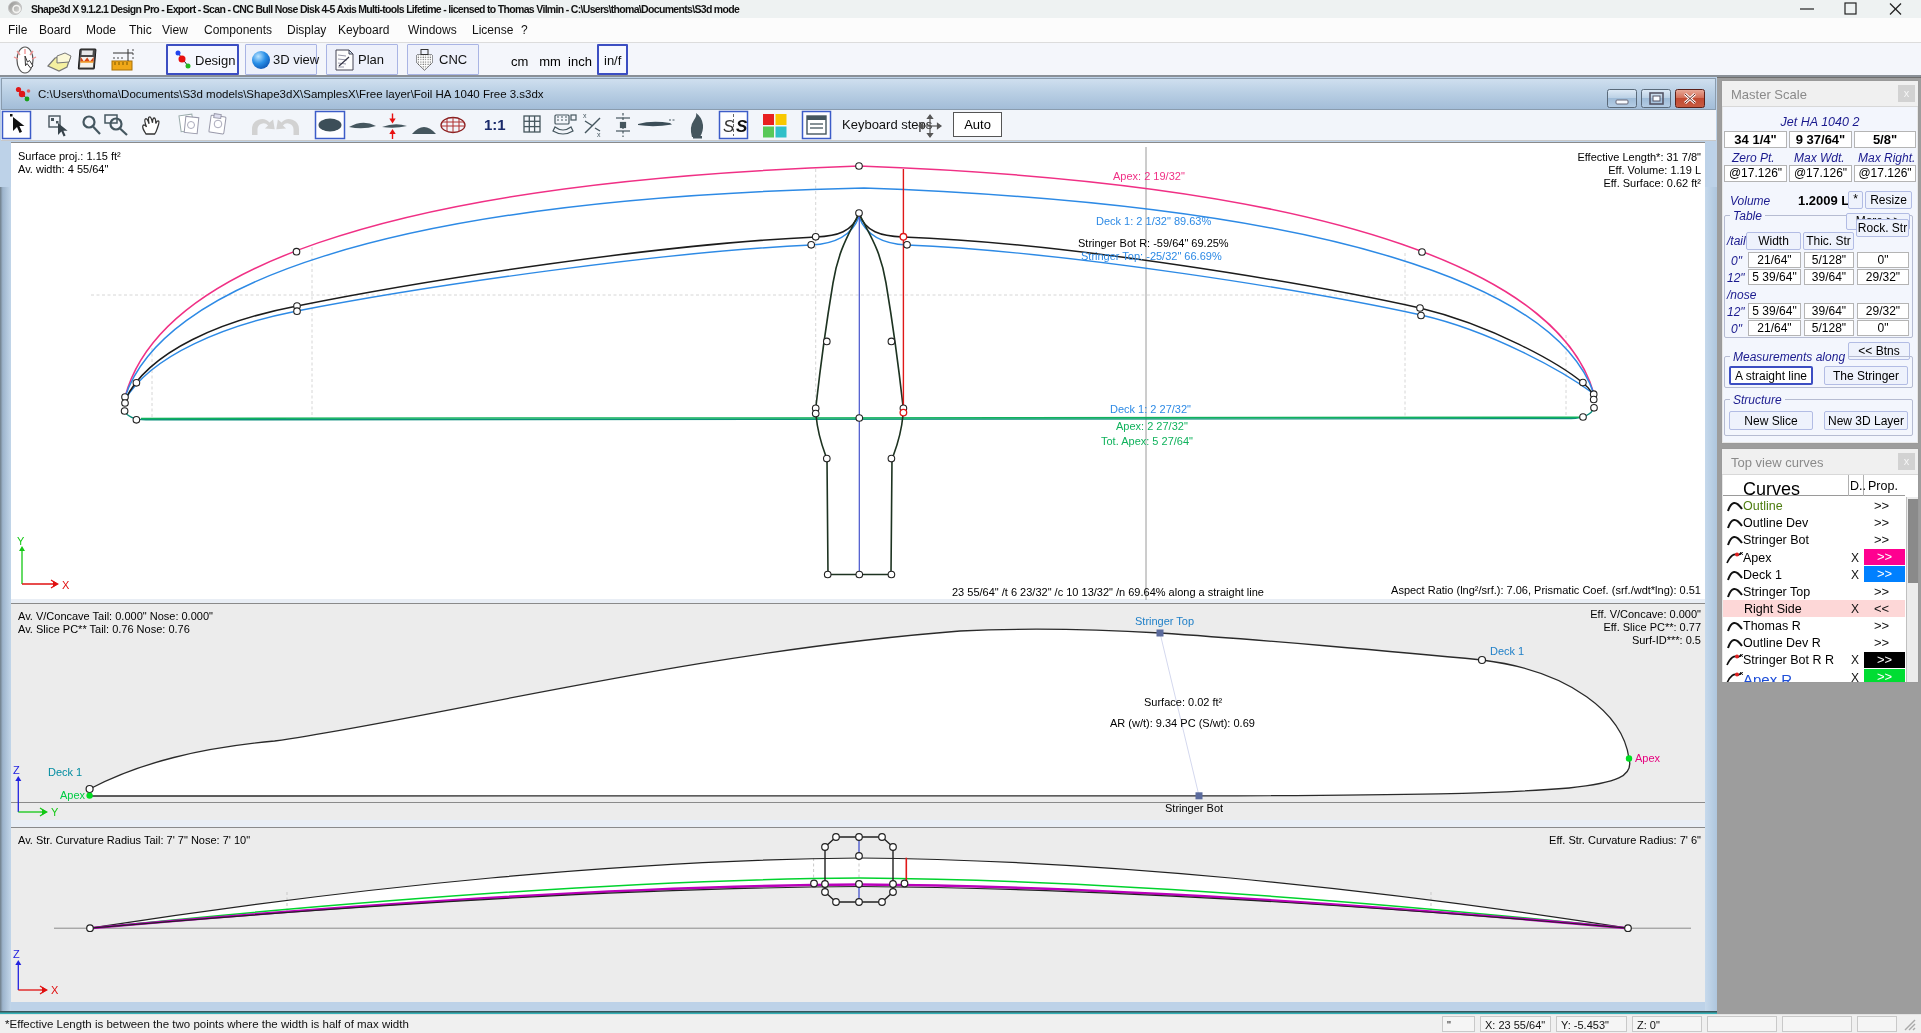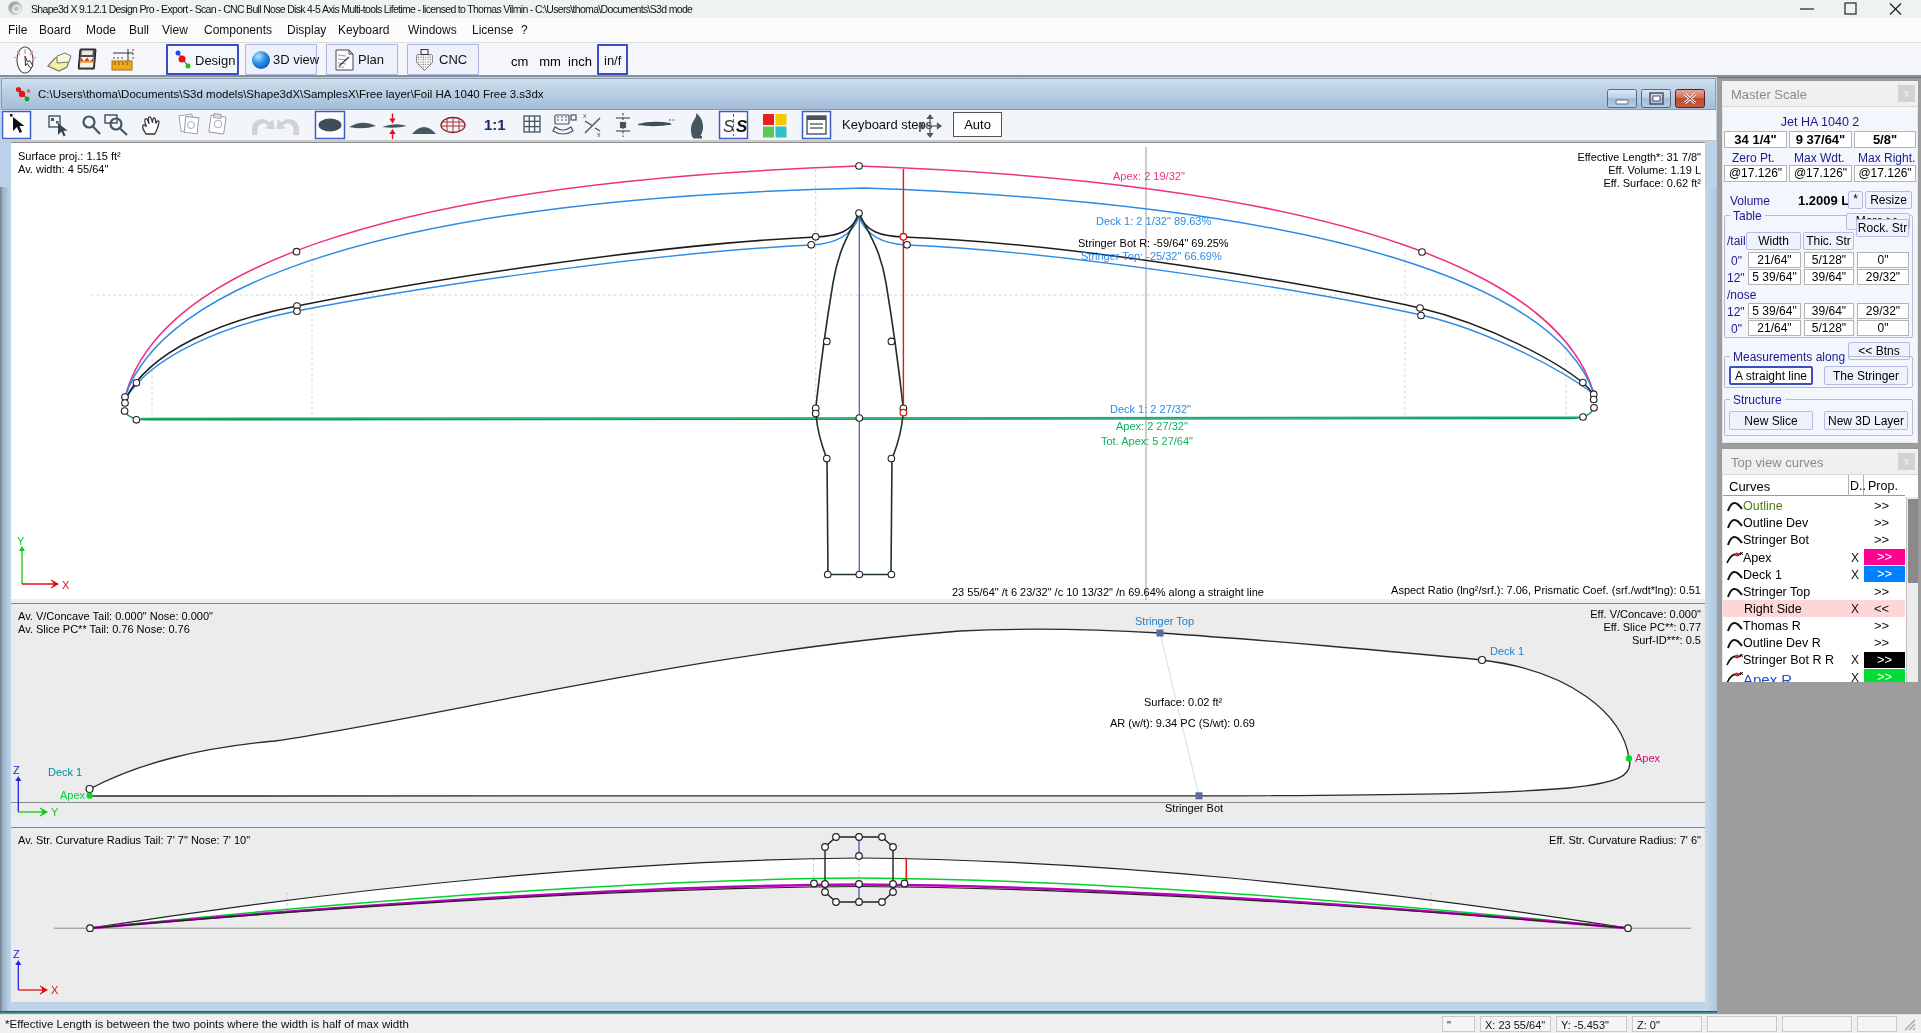--- a/index.html
+++ b/index.html
@@ -1,20 +1,20 @@
 <!DOCTYPE html>
 <html><head>
 <meta charset="utf-8">
 <style>
 html,body{margin:0;padding:0;width:1921px;height:1033px;overflow:hidden;background:#f0f0f0;
 font-family:"Liberation Sans",sans-serif;-webkit-font-smoothing:antialiased;}
 *{box-sizing:border-box;}
 .abs{position:absolute;}
 
-#titlebar{left:0;top:0;width:1921px;height:18px;background:#eef2f2;}
+#titlebar{left:0;top:0;width:1921px;height:18px;background:#eef2f2;font-weight:bold;}
 #titlebar .txt{left:31px;top:2.5px;font-size:10.5px;color:#111;letter-spacing:-0.68px;}
 #menubar{left:0;top:18px;width:1921px;height:25px;background:#fcfcfc;border-bottom:1px solid #dcdcdc;font-size:12px;color:#111;}
 #menubar span{position:absolute;top:5px;}
 #toolbar{left:0;top:43px;width:1921px;height:34px;background:#f4f6fb;border-bottom:2px solid #8a9097;}
 .tbtn{position:absolute;top:1px;height:31px;background:#eef1fb;border:1px solid #a9b4e4;border-radius:1px;font-size:13px;color:#111;text-align:center;}
 .tbtn span{white-space:nowrap;}
 .tbtn.sel{border:2px solid #3c4ec2;background:#f6f8ff;}
 
 #docwin{left:0;top:77px;width:1717px;height:936px;background:#bdd2e8;}
 #dtitle{left:1px;top:1px;width:1715px;height:32px;background:linear-gradient(180deg,#cfdfef 0%,#b9cfe4 45%,#a3bdd8 100%);border:1px solid #8a9cae;}
@@ -29,21 +29,21 @@
 .rborder{left:1705px;top:110px;width:12px;height:892px;background:linear-gradient(90deg,#c6d9ec,#aec6de);}
 #gap1{left:11px;top:599px;width:1694px;height:4px;background:#e9eef5;}
 #gap2{left:11px;top:820px;width:1694px;height:7px;background:#e9eef5;}
 #cyanline{left:0;top:1011px;width:1717px;height:3px;background:linear-gradient(180deg,#3a3f44,#34c8ce);}
 
 #dock{left:1717px;top:77px;width:204px;height:938px;background:#9d9d9d;border-top:1px solid #6e6e6e;}
 .panel{position:absolute;left:4px;width:198px;background:#f3f6fd;border:1px solid #9a9a9a;box-shadow:0 0 0 1px #e8e8e8 inset;}
 .ptitle{position:absolute;left:0;top:0;width:100%;height:26px;background:#f0f0f0;color:#8a8a8a;font-size:13px;border-bottom:1px solid #d8d8d8;}
 .ptitle span{position:absolute;left:9px;top:6px;}
 .pclose{position:absolute;right:3px;top:4px;width:17px;height:17px;background:#d2d2d2;color:#f5f5f5;font-size:11px;text-align:center;line-height:16px;}
-.navy{color:#1a1a8e;}
+.navy{color:#1a1a8e;font-style:italic;}
 .cell{position:absolute;background:#fff;border:1px solid #b4b4b4;text-align:center;font-size:12px;color:#000;}
 .pbtn{position:absolute;background:#eef2fc;border:1px solid #b2bce4;border-radius:2px;text-align:center;font-size:12px;color:#000;}
 .grp{position:absolute;border:1px solid #b6bcd2;border-radius:2px;}
 .grplab{position:absolute;font-size:12px;background:#f3f6fd;padding:0 3px;}
 
 #status{left:0;top:1014px;width:1921px;height:19px;background:#f0f0f0;border-top:1px solid #e3e3e3;font-size:11.5px;color:#111;}
 .sbox{position:absolute;top:1px;height:16px;background:#f5f5f5;border:1px solid #c9c9c9;font-size:11px;padding:1.5px 0 0 4px;color:#111;white-space:nowrap;}
 </style>
 </head>
 <body>
@@ -63,21 +63,21 @@
     <line x1="7" y1="9" x2="21" y2="9" stroke="#222" stroke-width="1.2"></line>
     <rect x="52" y="3" width="11" height="11" fill="none" stroke="#222" stroke-width="1.2"></rect>
     <line x1="97" y1="3.5" x2="108" y2="14.5" stroke="#222" stroke-width="1.2"></line>
     <line x1="108" y1="3.5" x2="97" y2="14.5" stroke="#222" stroke-width="1.2"></line>
   </svg>
 </div>
 <div class="abs" id="menubar">
   <span style="left:8px">File</span>
     <span style="left:39px">Board</span>
     <span style="left:86px">Mode</span>
-  <span style="left:129px">Bull</span>
+  <span style="left:129px">Thic</span>
     <span style="left:162px">View</span>
     <span style="left:204px">Components</span>
   <span style="left:287px">Display</span>
     <span style="left:338px">Keyboard</span>
     <span style="left:408px">Windows</span>
   <span style="left:472px">License</span>
     <span style="left:521px">?</span>
 </div>
 <div class="abs" id="toolbar">
   <svg class="abs" style="left:9px;top:3px" width="125" height="28">
@@ -588,21 +588,21 @@
   </div>
   <div class="panel" style="top:370px;height:235px;overflow:hidden">
     <div class="ptitle">
         <span>Top view curves</span>
         <div class="pclose">x</div>
       </div>
     <div class="abs" style="left:1px;top:26px;width:196px;height:208px;background:#fff"></div>
     <div class="abs" style="left:1px;top:26px;width:182px;height:21px;border-bottom:1px solid #9a9a9a"></div>
     <div class="abs" style="left:126px;top:26px;width:1px;height:21px;background:#b0b0b0"></div>
     <div class="abs" style="left:141px;top:26px;width:1px;height:21px;background:#b0b0b0"></div>
-    <span class="abs" style="left:7px;top:30px;font-size:13px">Curves</span>
+    <span class="abs" style="left:21px;top:30px;font-size:18px">Curves</span>
     <span class="abs" style="left:128px;top:30px;font-size:12.5px">D..</span>
     <span class="abs" style="left:146px;top:30px;font-size:12.5px">Prop.</span>
     <svg class="abs" style="left:5px;top:51.0px" width="16" height="12">
         <path d="M1 11 Q6 -4 15 9" fill="none" stroke="#111" stroke-width="2"></path>
       </svg>
       <span class="abs" style="left:21px;top:50.0px;font-size:12.5px;color:#4d7c0f">Outline</span>
       <span class="abs" style="left:152px;top:49.0px;font-size:13px;color:#111">&gt;&gt;</span>
 <svg class="abs" style="left:5px;top:68.2px" width="16" height="12">
         <path d="M1 11 Q6 -4 15 9" fill="none" stroke="#111" stroke-width="2"></path>
       </svg>

